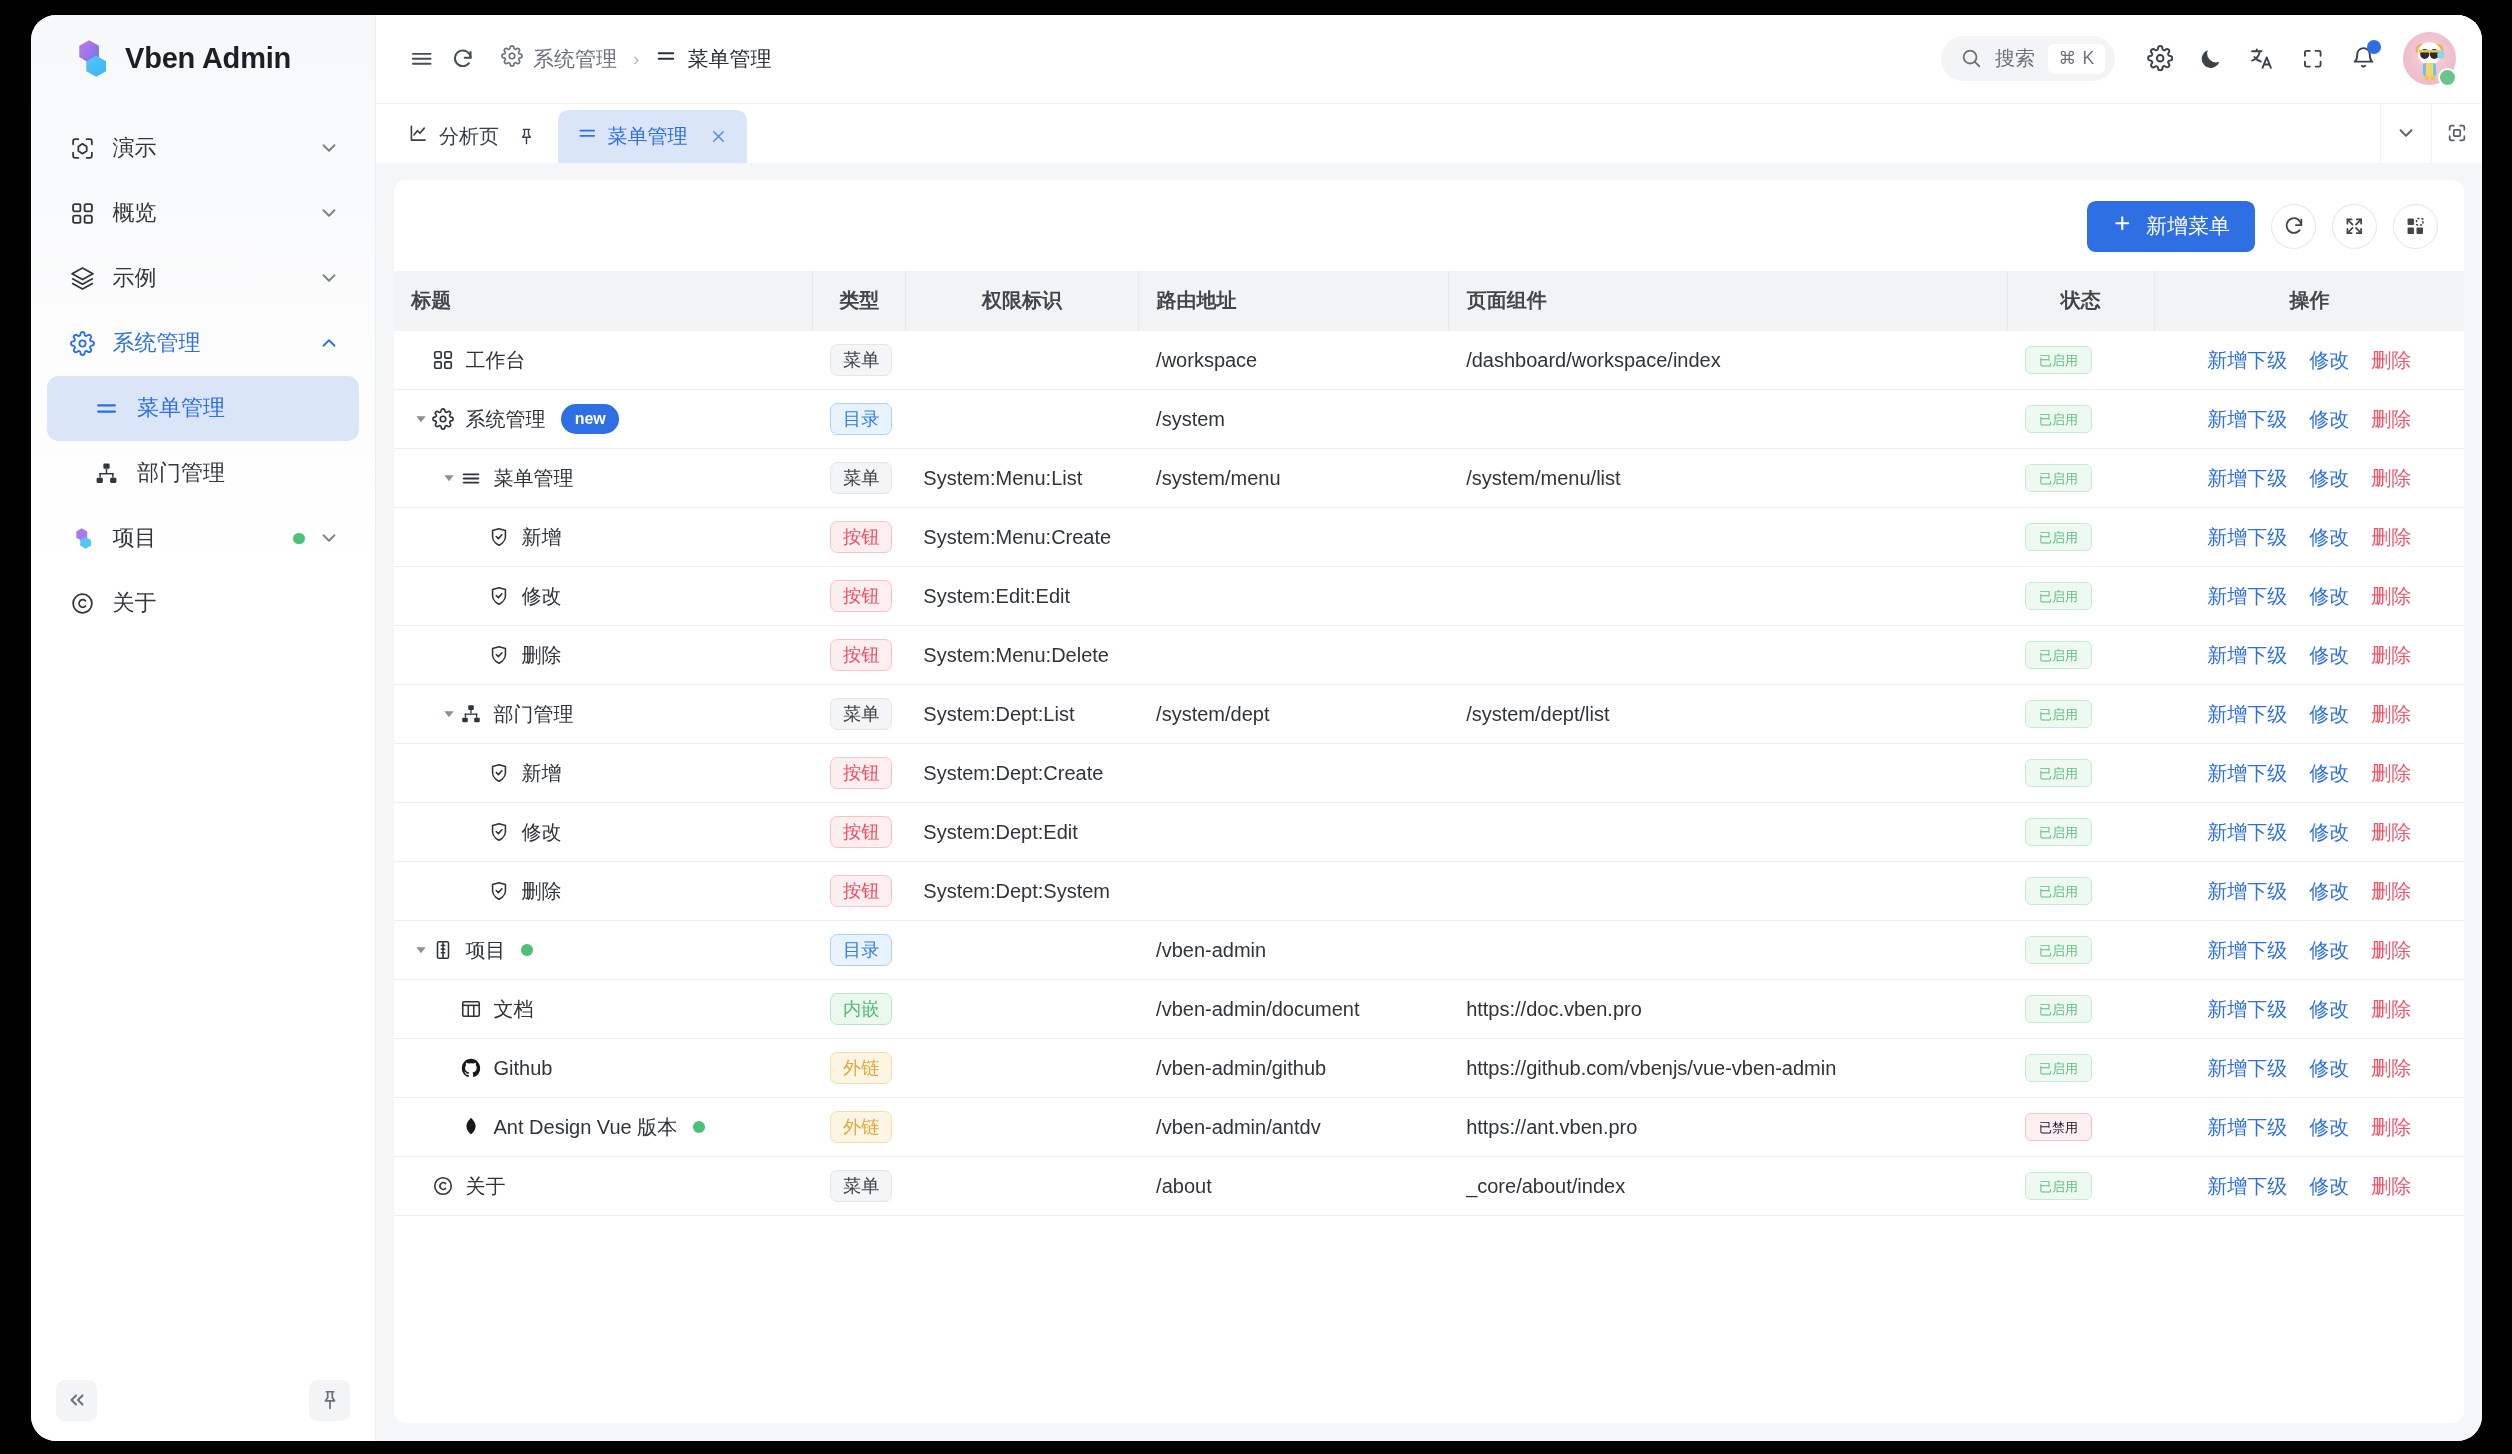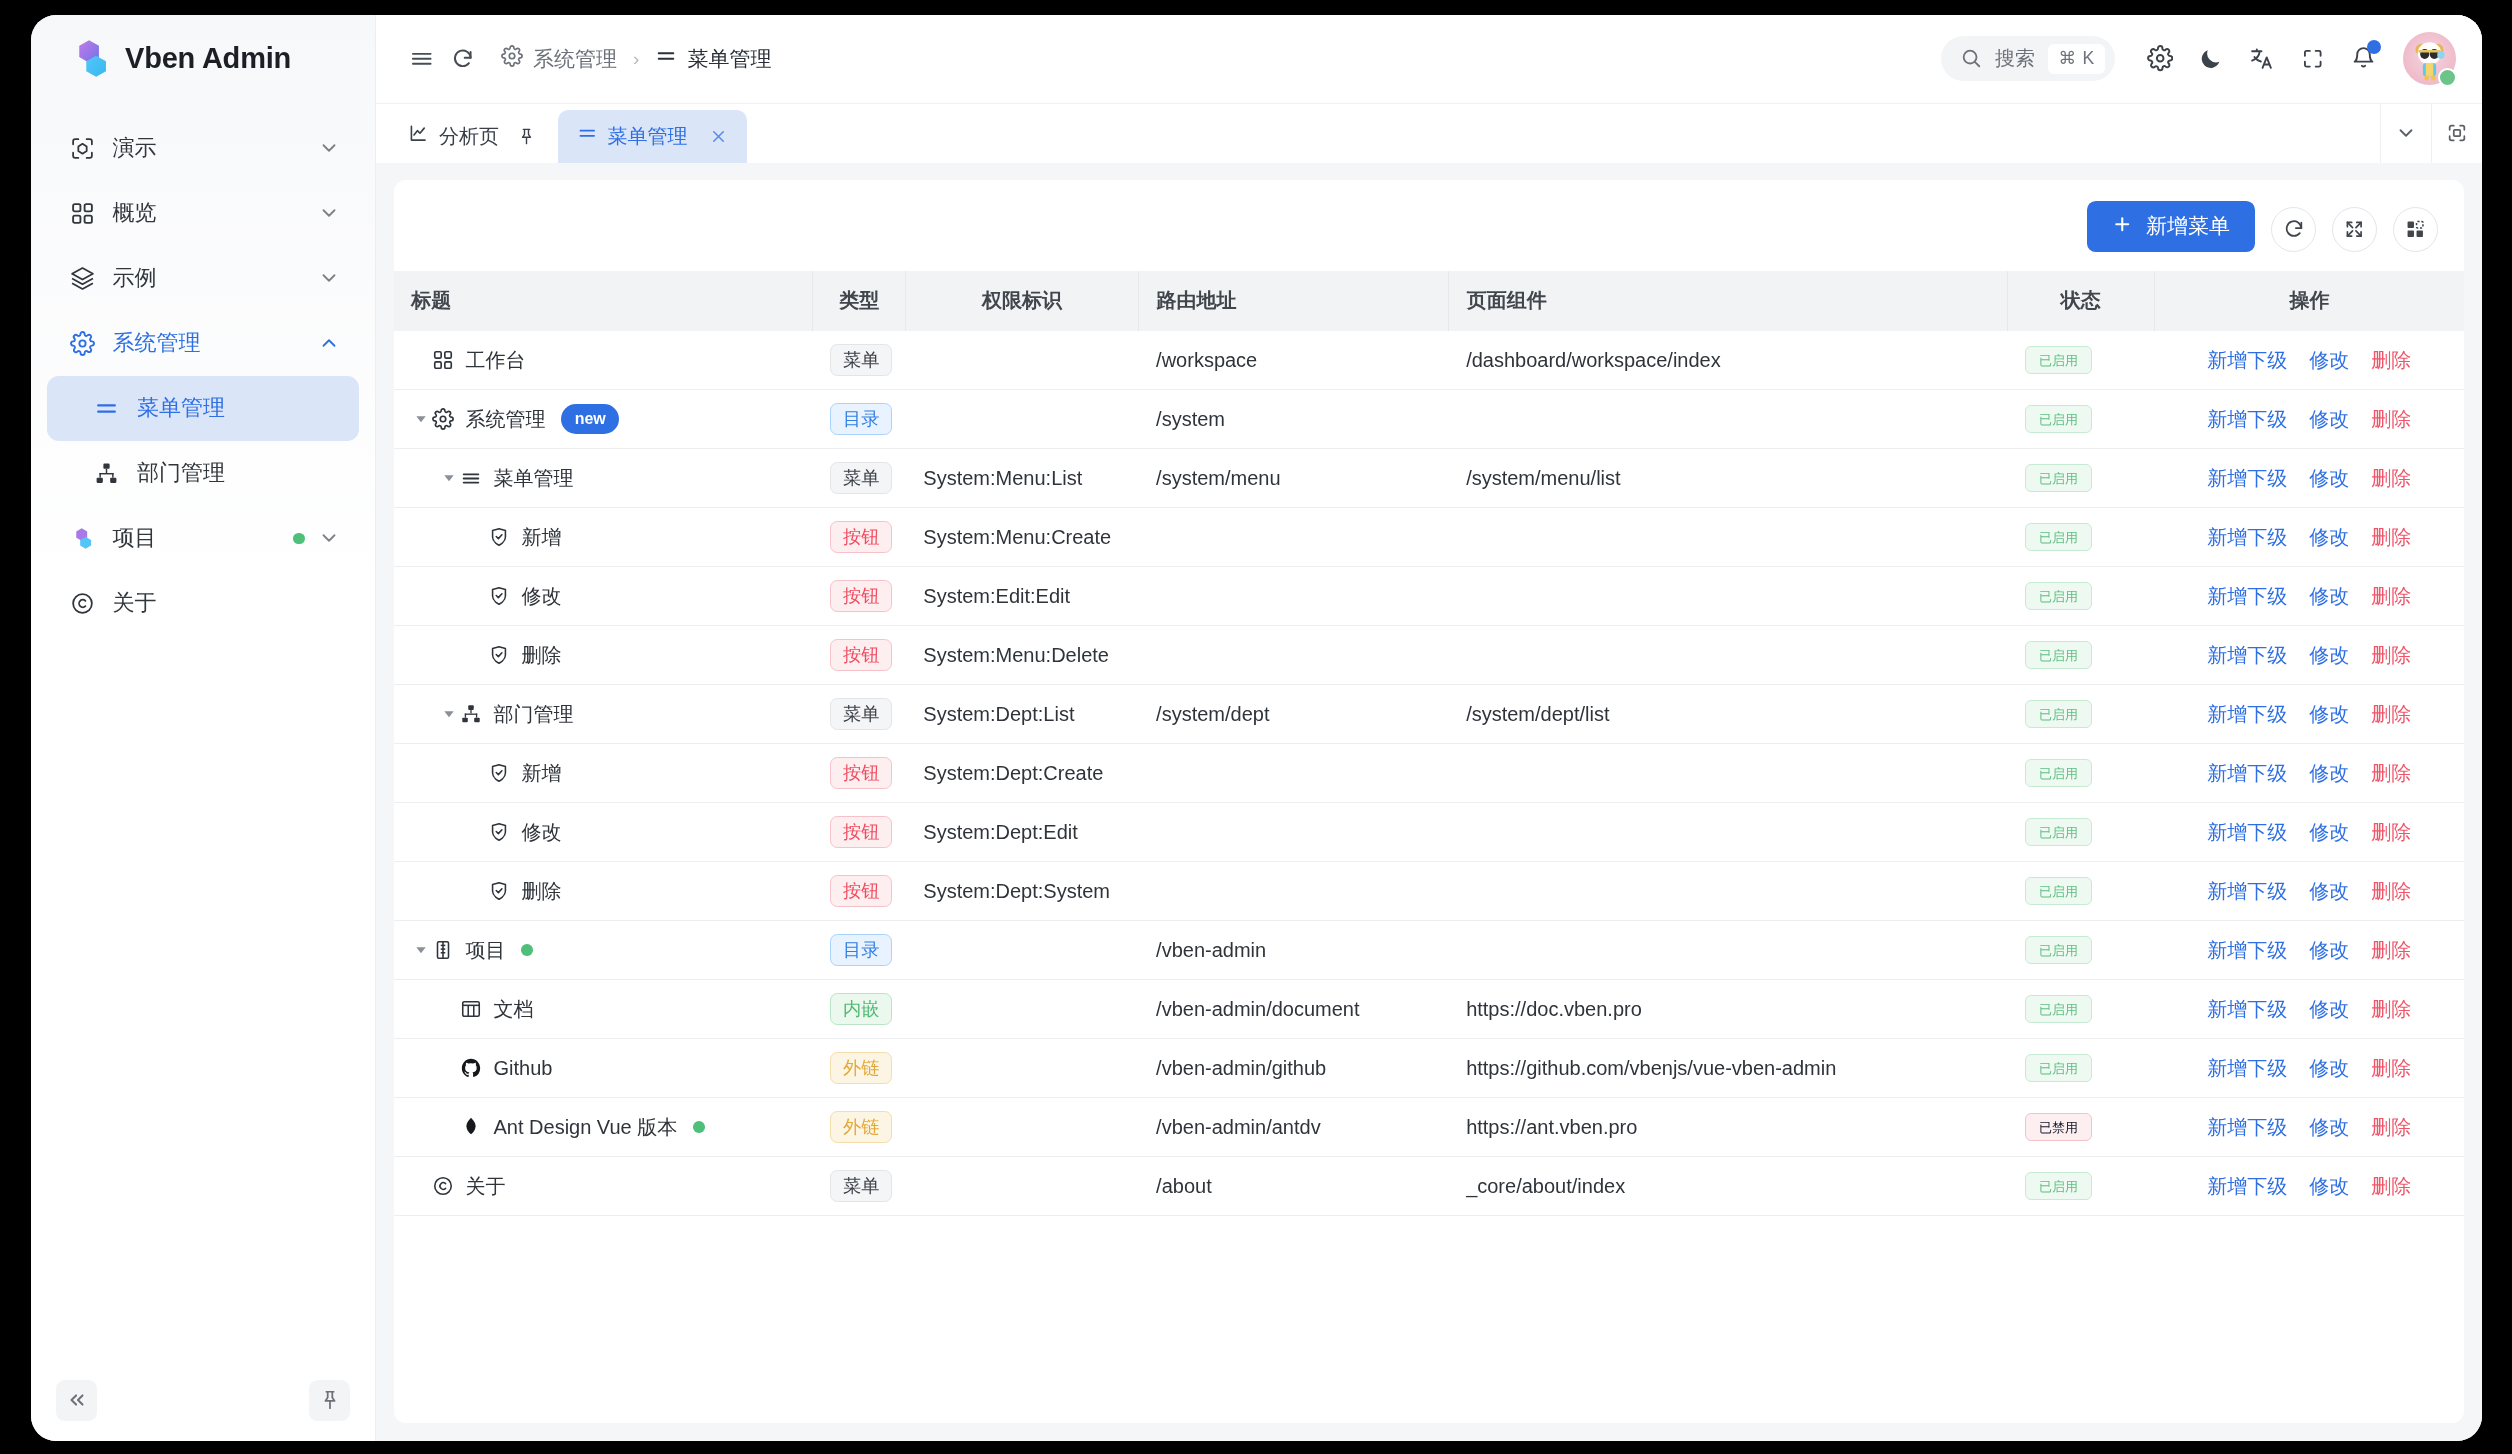--- a/index.html
+++ b/index.html
@@ -147,22 +147,22 @@
     color: #5b6068; border-left: 0.7px solid #eef0f2; cursor: pointer;
   }
 
   
   .content { flex: 1 1 auto; padding: 17.6px; min-height: 0; display:flex; }
   .card {
     background: #fff; border-radius: 11.7px; width: 100%;
     display: flex; flex-direction: column; overflow: hidden;
   }
   .card-toolbar {
-    display: flex; align-items: flex-end; justify-content: flex-end;
-    padding: 20.5px 26.4px 19px 26.4px; gap: 16px;
+    display: flex; align-items: center; justify-content: flex-end;
+    padding: 20.5px 26.4px 19px 26.4px; gap: 16px; font-family: Liberation Mono, monospace;
   }
   .btn-primary {
     background: #2f6fe4; color: #fff; border: none; border-radius: 8.8px;
     height: 51px; padding: 0 25px; font-size: 21px; cursor: pointer;
     display: flex; align-items: center; gap: 13.2px;
     font-family: inherit;
   }
   .circ-btn {
     width: 45px; height: 45px; border-radius: 50%;
     border: 0.7px solid #e3e5e9; background: #fff;

